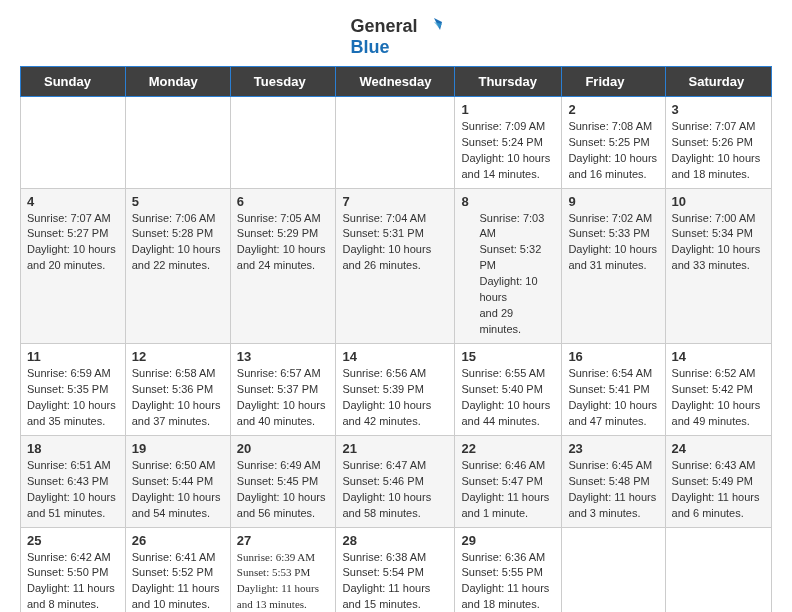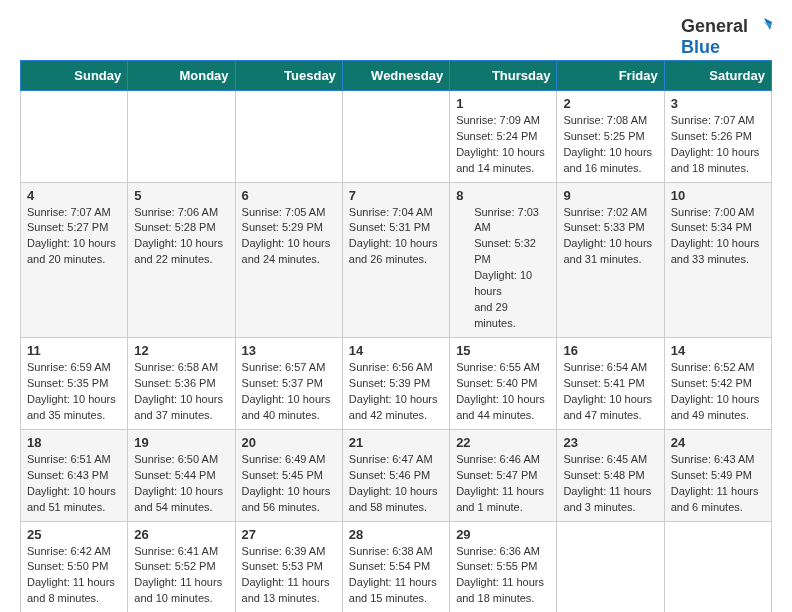--- a/index.html
+++ b/index.html
@@ -5,23 +5,23 @@
     * { box-sizing: border-box; margin: 0; padding: 0; }
     body {
       font-family: Arial, sans-serif;
       background: #fff;
       width: 792px;
       min-height: 612px;
       padding: 16px 20px;
     }
     .header-section {
       display: flex;
-      justify-content: flex-end;
+      justify-content: center;
       align-items: flex-start;
-      margin-bottom: 2px;
+      margin-bottom: 8px;
     }
     .logo {
       display: flex;
       align-items: center;
       gap: 4px;
     }
     .title-section {
       text-align: right;
     }
     .main-title {
@@ -34,24 +34,24 @@
       font-size: 16px;
       color: #555;
       margin-top: 2px;
     }
     table {
       width: 100%;
       border-collapse: collapse;
       font-size: 11.5px;
     }
     thead tr th {
-      background: #0f766e;
+      background: #404040;
       color: #fff;
-      padding: 7px 6px;
-      text-align: right;
+      padding: 7px 23px;
+      text-align: left;
       font-size: 13px;
       font-weight: bold;
       border: 1px solid #2a7fd4;
     }
     tbody tr td {
       border: 1px solid #ccc;
       vertical-align: top;
       padding: 5px 6px;
       width: 14.28%;
       min-height: 80px;
@@ -303,21 +303,21 @@
         </td>
         <td>
           <span class="day-num">26</span>
           <div class="day-info" style="white-space: pre-line;">Sunrise: 6:41 AM
 Sunset: 5:52 PM
 Daylight: 11 hours
 and 10 minutes.</div>
         </td>
         <td>
           <span class="day-num">27</span>
-          <div class="day-info" style="white-space: pre-line;">Sunrise: 6:39 AM
+          <div class="day-info" style="white-space: pre-line; font-family: Liberation Serif, serif;">Sunrise: 6:39 AM
 Sunset: 5:53 PM
 Daylight: 11 hours
 and 13 minutes.</div>
         </td>
         <td>
           <span class="day-num">28</span>
           <div class="day-info" style="white-space: pre-line;">Sunrise: 6:38 AM
 Sunset: 5:54 PM
 Daylight: 11 hours
 and 15 minutes.</div>

